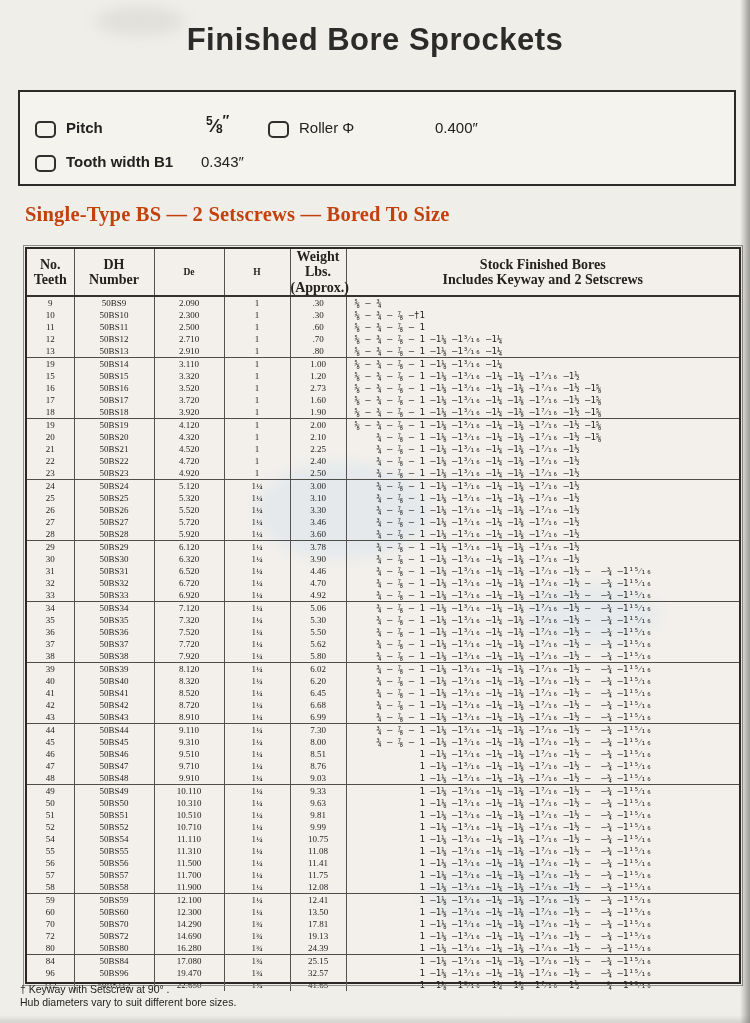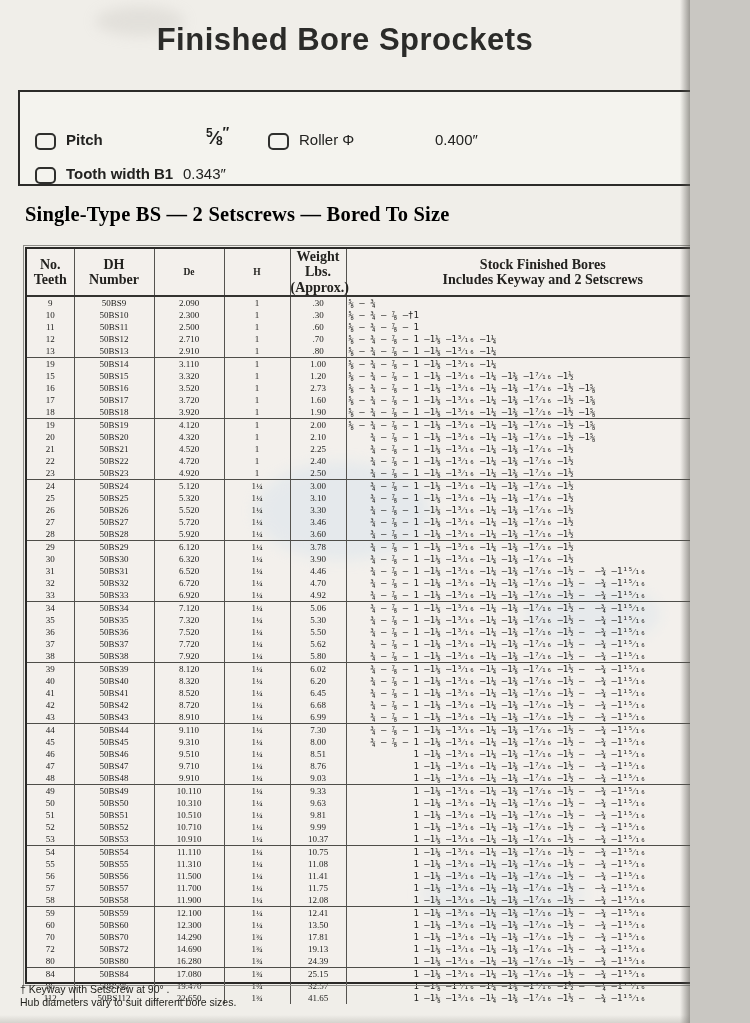--- a/index.html
+++ b/index.html
@@ -1,16 +1,16 @@
 <!DOCTYPE html>
 <html><head>
 <meta charset="utf-8">
 <style>
   html,body{margin:0;padding:0;background:#c9c7c2;}
-  .page{position:relative;width:690px;height:1023px;background:#f0eee9;overflow:hidden;
+  .page{position:relative;width:750px;height:1023px;background:#f0eee9;overflow:hidden;
         font-family:"Liberation Sans",sans-serif;color:#1e1e1c;}
   
   .edge-r{position:absolute;right:0;top:0;width:10px;height:100%;
           background:linear-gradient(to right,rgba(100,98,92,0),rgba(88,86,80,.55));}
   .edge-b{position:absolute;left:0;bottom:0;width:100%;height:8px;
           background:linear-gradient(to bottom,rgba(120,118,112,0),rgba(130,128,122,.25));}
   .blob{position:absolute;border-radius:50%;filter:blur(7px);pointer-events:none;}
   .b1{left:255px;top:462px;width:175px;height:98px;background:#c3d7e8;opacity:.38;}
   .b2{left:525px;top:583px;width:135px;height:62px;background:#c3d7e8;opacity:.32;}
   .b3{left:420px;top:858px;width:165px;height:72px;background:#c9dae9;opacity:.28;}
@@ -18,44 +18,44 @@
 
   .title{position:absolute;left:0;top:22px;width:100%;text-align:center;
          font-size:31px;font-weight:bold;letter-spacing:.5px;color:#2b2b29;}
 
   .specbox{position:absolute;left:18px;top:90px;width:714px;height:92px;
            border:2px solid #2c2b29;background:rgba(252,251,248,.35);}
   .cb{display:inline-block;width:17px;height:13px;border:2px solid #2f2f2d;border-radius:5px;
       vertical-align:middle;background:transparent;}
   .spec-lbl{font-size:15px;font-weight:bold;color:#222220;}
   .spec-val{font-size:15px;font-weight:normal;color:#222220;}
-  .sp{position:absolute;white-space:nowrap;margin-top:12px;}
+  .sp{position:absolute;white-space:nowrap;}
   .frac .num{font-size:12px;font-weight:bold;vertical-align:7px;}
   .frac .sl{font-size:19px;font-weight:bold;}
   .frac .den{font-size:12px;font-weight:bold;vertical-align:-1px;}
   .frac .pq{font-size:14px;font-weight:bold;vertical-align:7px;}
 
   .heading{position:absolute;left:25px;top:203px;font-family:"Liberation Serif",serif;
-           font-size:20.5px;font-weight:bold;color:#000000;letter-spacing:.2px;}
+           font-size:20.5px;font-weight:bold;color:#c2410c;letter-spacing:.2px;}
 
   .twrap{position:absolute;left:25px;top:247px;width:712px;height:733px;
          border:2px solid #2a2927;outline:1px solid #8f8e89;outline-offset:1px;
          background:rgba(250,249,246,.25);}
   table{border-collapse:collapse;table-layout:fixed;width:100%;height:100%;}
   th,td{padding:0;margin:0;}
   thead th{font-family:"Liberation Serif",serif;font-weight:bold;font-size:9.5px;line-height:1.1;
            text-align:center;vertical-align:middle;border-bottom:2px solid #343330;
            border-right:1px solid #55534f;height:33px;color:#23221f;}
   thead th:last-child{border-right:none;margin-top:16px;}
   .hsub{display:block;font-size:14px;}
   tbody td{font-family:"Liberation Serif",serif;font-size:9px;line-height:12px;height:12px;
            text-align:center;border-right:1px solid #55534f;color:#1c1c1a;white-space:nowrap;overflow:hidden;}
   tbody td:last-child{border-right:none;}
   tbody td.c-b{font-family:"DejaVu Sans Mono",monospace;font-size:9px;text-align:left;
-               padding-left:2px;white-space:pre;letter-spacing:0;}
+               padding-left:8px;white-space:pre;letter-spacing:0;}
   tr.gsep td{border-bottom:1.5px solid #4e4d49;}
 
   .fnotes{position:absolute;left:20px;top:983px;font-size:10.5px;line-height:13px;color:#24241f;}
   .note{position:absolute;left:388px;top:1044px;font-size:15px;letter-spacing:.3px;color:#222220;font-family:Liberation Serif, serif;}
 </style>
 </head>
 <body>
 
 <div class="page">
   <div class="blob b4"></div>
@@ -67,21 +67,21 @@
 
   <div class="specbox">
     <span class="sp" style="left:15px;top:28px;"><span class="cb"></span></span>
     <span class="sp spec-lbl" style="left:46px;top:27px;">Pitch</span>
     <span class="sp frac" style="left:186px;top:20px;"><span class="num">5</span><span class="sl">⁄</span><span class="den">8</span><span class="pq">″</span></span>
     <span class="sp" style="left:248px;top:28px;"><span class="cb"></span></span>
     <span class="sp spec-lbl" style="left:279px;top:27px;font-weight:normal;">Roller Φ</span>
     <span class="sp spec-val" style="left:415px;top:27px;">0.400″</span>
     <span class="sp" style="left:15px;top:62px;"><span class="cb"></span></span>
     <span class="sp spec-lbl" style="left:46px;top:61px;">Tooth width B1</span>
-    <span class="sp spec-val" style="left:163px;top:61px;">0.343″</span>
+    <span class="sp spec-val" style="left:181px;top:61px;">0.343″</span>
   </div>
 
   <div class="heading">Single-Type  BS — 2 Setscrews — Bored To Size</div>
 
   <div class="twrap">
     <table>
       <colgroup>
         <col style="width:47px">
           <col style="width:80px">
           <col style="width:70px">
@@ -458,28 +458,20 @@
             <td class="c-b">            1 —1⅛ —1³⁄₁₆ —1¼ —1⅜ —1⁷⁄₁₆ —1½ —  —¾ —1¹⁵⁄₁₆</td>
           </tr>
           <tr>
             <td class="c-t">52</td>
             <td class="c-dh">50BS52</td>
             <td class="c-de">10.710</td>
             <td class="c-h">1¼</td>
             <td class="c-w">9.99</td>
             <td class="c-b">            1 —1⅛ —1³⁄₁₆ —1¼ —1⅜ —1⁷⁄₁₆ —1½ —  —¾ —1¹⁵⁄₁₆</td>
           </tr>
-          <tr class="gsep">
-            <td class="c-t">53</td>
-            <td class="c-dh">50BS53</td>
-            <td class="c-de">10.910</td>
-            <td class="c-h">1¼</td>
-            <td class="c-w">10.37</td>
-            <td class="c-b">            1 —1⅛ —1³⁄₁₆ —1¼ —1⅜ —1⁷⁄₁₆ —1½ —  —¾ —1¹⁵⁄₁₆</td>
-          </tr>
           <tr>
             <td class="c-t">54</td>
             <td class="c-dh">50BS54</td>
             <td class="c-de">11.110</td>
             <td class="c-h">1¼</td>
             <td class="c-w">10.75</td>
             <td class="c-b">            1 —1⅛ —1³⁄₁₆ —1¼ —1⅜ —1⁷⁄₁₆ —1½ —  —¾ —1¹⁵⁄₁₆</td>
           </tr>
           <tr>
             <td class="c-t">55</td>

